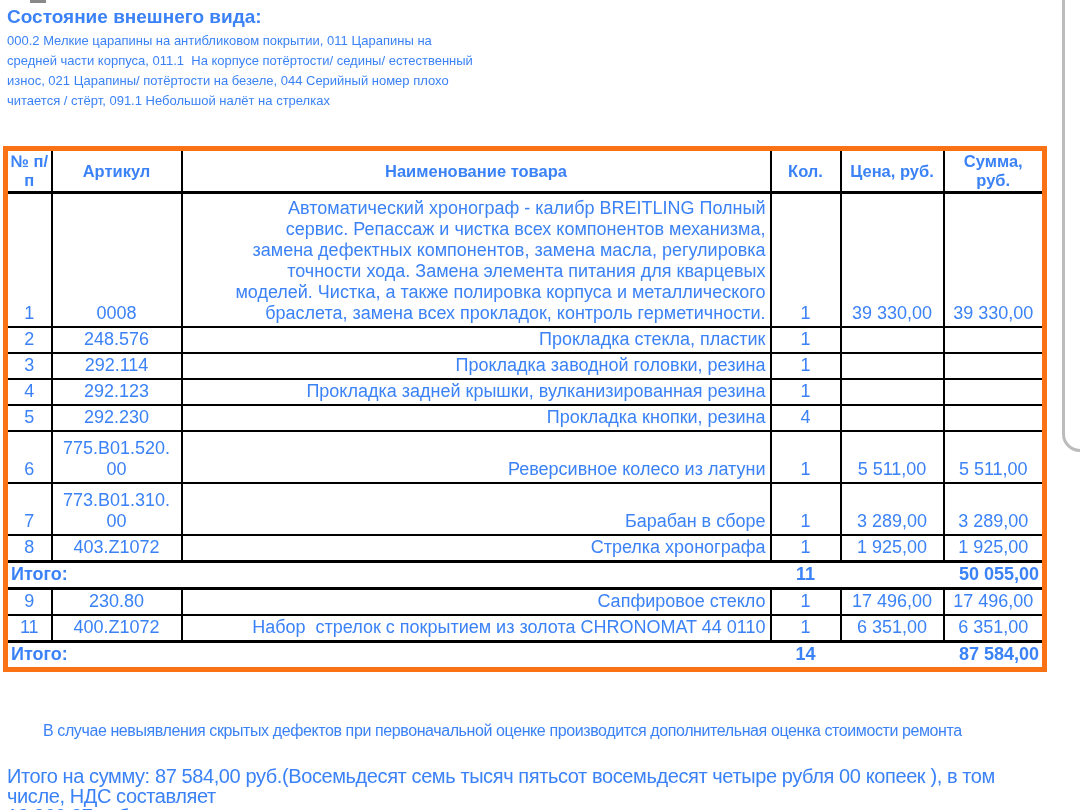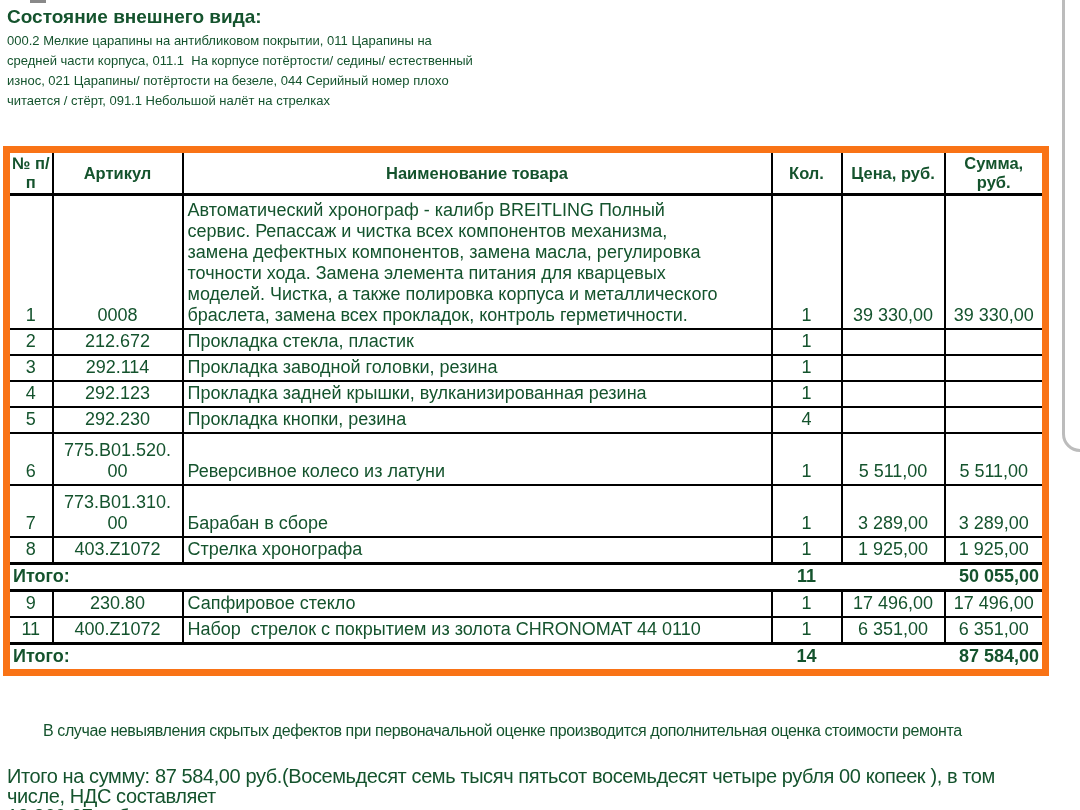--- a/index.html
+++ b/index.html
@@ -3,21 +3,21 @@
 <meta charset="utf-8">
 <style>
   html, body { margin: 0; padding: 0; background: #ffffff; }
   .page {
     position: relative;
     width: 1080px;
     height: 810px;
     background: #ffffff;
     overflow: hidden;
     font-family: "Liberation Sans", "DejaVu Sans", sans-serif;
-    color: #14532d;
+    color: #3b82f6;
   }
   .condition-title {
     position: absolute;
     left: 7px; top: 6px;
     font-size: 19px;
     font-weight: bold;
     white-space: pre-wrap;
   }
   .condition-text {
     position: absolute;
@@ -33,40 +33,40 @@
     width: 16px; height: 3px;
     background: #3a3a3a;
     opacity: .6;
   }
   table.goods {
     position: absolute;
     left: 3px; top: 146px;
     width: 1039px;
     border-collapse: collapse;
     table-layout: fixed;
-    border: 7px solid #f97316;
+    border: 5px solid #f97316;
     font-size: 18px;
   }
   table.goods th, table.goods td {
     border: 2px solid #000;
     padding: 1px 4px 2px 4px;
     overflow: hidden;
   }
   table.goods th {
     font-weight: bold;
     font-size: 16.5px;
     vertical-align: middle;
     text-align: center;
     border-bottom: 3px solid #000;
     padding: 1px 1px;
   }
   table.goods td { vertical-align: bottom; }
   .c-num, .c-art, .c-qty, .c-price, .c-sum { text-align: center; }
   .c-art { white-space: pre-wrap; word-break: break-word; margin-top: 40px; }
-  .c-name { text-align: left; white-space: pre-wrap; }
+  .c-name { text-align: right; white-space: pre-wrap; }
   .desc { line-height: 21px; }
   tr.row-tall td { }
   tr.totals td {
     border-left: none;
     border-right: none;
     border-top: 3px solid #000;
     border-bottom: 3px solid #000;
     font-weight: bold;
     vertical-align: middle;
   }
@@ -150,21 +150,21 @@
 замена дефектных компонентов, замена масла, регулировка
 точности хода. Замена элемента питания для кварцевых
 моделей. Чистка, а также полировка корпуса и металлического
 браслета, замена всех прокладок, контроль герметичности.</td>
       <td class="c-qty">1</td>
       <td class="c-price">39 330,00</td>
       <td class="c-sum">39 330,00</td>
     </tr>
     <tr style="height:26px">
       <td class="c-num">2</td>
-      <td class="c-art">212.672</td>
+      <td class="c-art">248.576</td>
       <td class="c-name">Прокладка стекла, пластик</td>
       <td class="c-qty">1</td>
       <td class="c-price"></td>
       <td class="c-sum"></td>
     </tr>
     <tr style="height:26px">
       <td class="c-num">3</td>
       <td class="c-art">292.114</td>
       <td class="c-name">Прокладка заводной головки, резина</td>
       <td class="c-qty">1</td>

